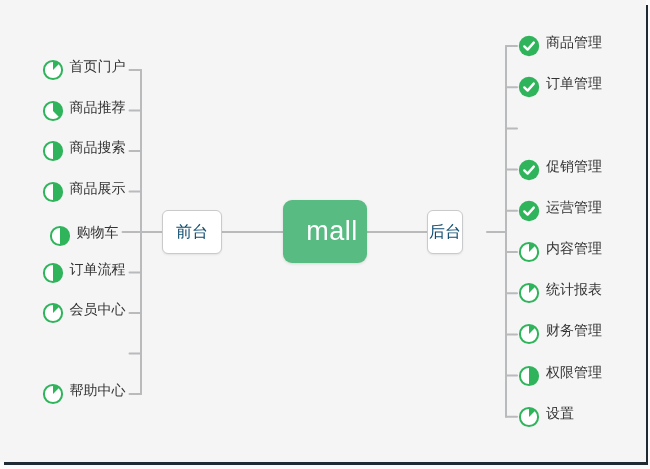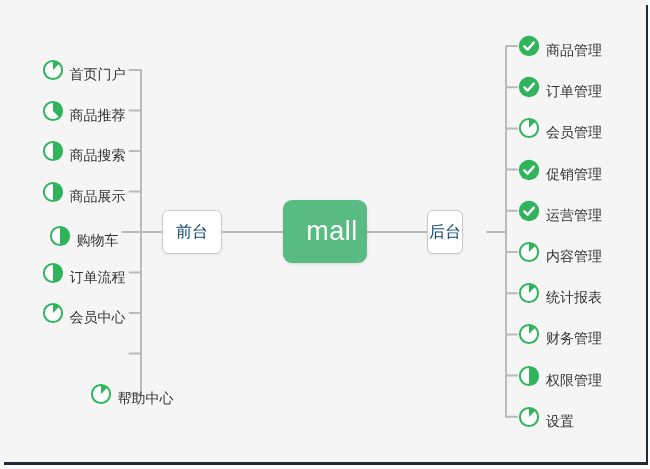--- a/index.html
+++ b/index.html
@@ -13,21 +13,21 @@
   }
   .connector-layer{
     position:absolute;left:0;top:0;width:650px;height:469px;
     pointer-events:none;
   }
   .topic-row{
     position:absolute;height:24px;display:flex;align-items:center;
     cursor:default;
   }
   .topic-row .row-inner{
-    display:flex;align-items:flex-end;gap:6px;
+    display:flex;align-items:flex-start;gap:6px;
   }
   .topic-row.left-row{left:0;width:167px;justify-content:center;}
   .topic-row.right-row{left:518px;}
   .topic-label{
     font-size:14px;color:#333;white-space:nowrap;line-height:1;
   }
   .marker-icon{display:block;}
   .node{
     position:absolute;display:flex;align-items:center;justify-content:center;
     background:#ffffff;border:1px solid #c9cacc;border-radius:6px;
@@ -157,21 +157,21 @@
       <div class="row-inner">
         <span class="icon-slot">
           <svg width="22" height="22" viewBox="0 0 22 22" class="marker-icon">
             <circle cx="11" cy="11" r="9.1" fill="#ffffff" stroke="#2fb45b" stroke-width="2"></circle>
             <path fill="#2fb45b" d="M11 11 L11 1.9000000000000004 A9.1 9.1 0 0 1 17.43 4.57 Z"></path>
           </svg>
         </span>
         <span class="topic-label">会员中心</span>
       </div>
     </div>
-    <div class="topic-row left-row" style="top: 382px; padding-left: 48px;">
+    <div class="topic-row left-row" style="top: 382px;">
       <div class="row-inner">
         <span class="icon-slot">
           <svg width="22" height="22" viewBox="0 0 22 22" class="marker-icon">
             <circle cx="11" cy="11" r="9.1" fill="#ffffff" stroke="#2fb45b" stroke-width="2"></circle>
             <path fill="#2fb45b" d="M11 11 L11 1.9000000000000004 A9.1 9.1 0 0 1 17.43 4.57 Z"></path>
           </svg>
         </span>
         <span class="topic-label">帮助中心</span>
       </div>
     </div>
@@ -190,31 +190,20 @@
       <div class="row-inner">
         <span class="icon-slot">
           <svg width="22" height="22" viewBox="0 0 22 22" class="marker-icon">
             <circle cx="11" cy="11" r="10.2" fill="#2fb45b"></circle>
             <path d="M6.3 11.4 L9.6 14.6 L15.8 7.6" stroke="#fff" stroke-width="2.4" fill="none" stroke-linecap="round" stroke-linejoin="round"></path>
           </svg>
         </span>
         <span class="topic-label">订单管理</span>
       </div>
     </div>
-    <div class="topic-row right-row" style="top: 116.4px;">
-      <div class="row-inner">
-        <span class="icon-slot">
-          <svg width="22" height="22" viewBox="0 0 22 22" class="marker-icon">
-            <circle cx="11" cy="11" r="9.1" fill="#ffffff" stroke="#2fb45b" stroke-width="2"></circle>
-            <path fill="#2fb45b" d="M11 11 L11 1.9000000000000004 A9.1 9.1 0 0 1 17.43 4.57 Z"></path>
-          </svg>
-        </span>
-        <span class="topic-label">会员管理</span>
-      </div>
-    </div>
     <div class="topic-row right-row" style="top: 157.6px;">
       <div class="row-inner">
         <span class="icon-slot">
           <svg width="22" height="22" viewBox="0 0 22 22" class="marker-icon">
             <circle cx="11" cy="11" r="10.2" fill="#2fb45b"></circle>
             <path d="M6.3 11.4 L9.6 14.6 L15.8 7.6" stroke="#fff" stroke-width="2.4" fill="none" stroke-linecap="round" stroke-linejoin="round"></path>
           </svg>
         </span>
         <span class="topic-label">促销管理</span>
       </div>

